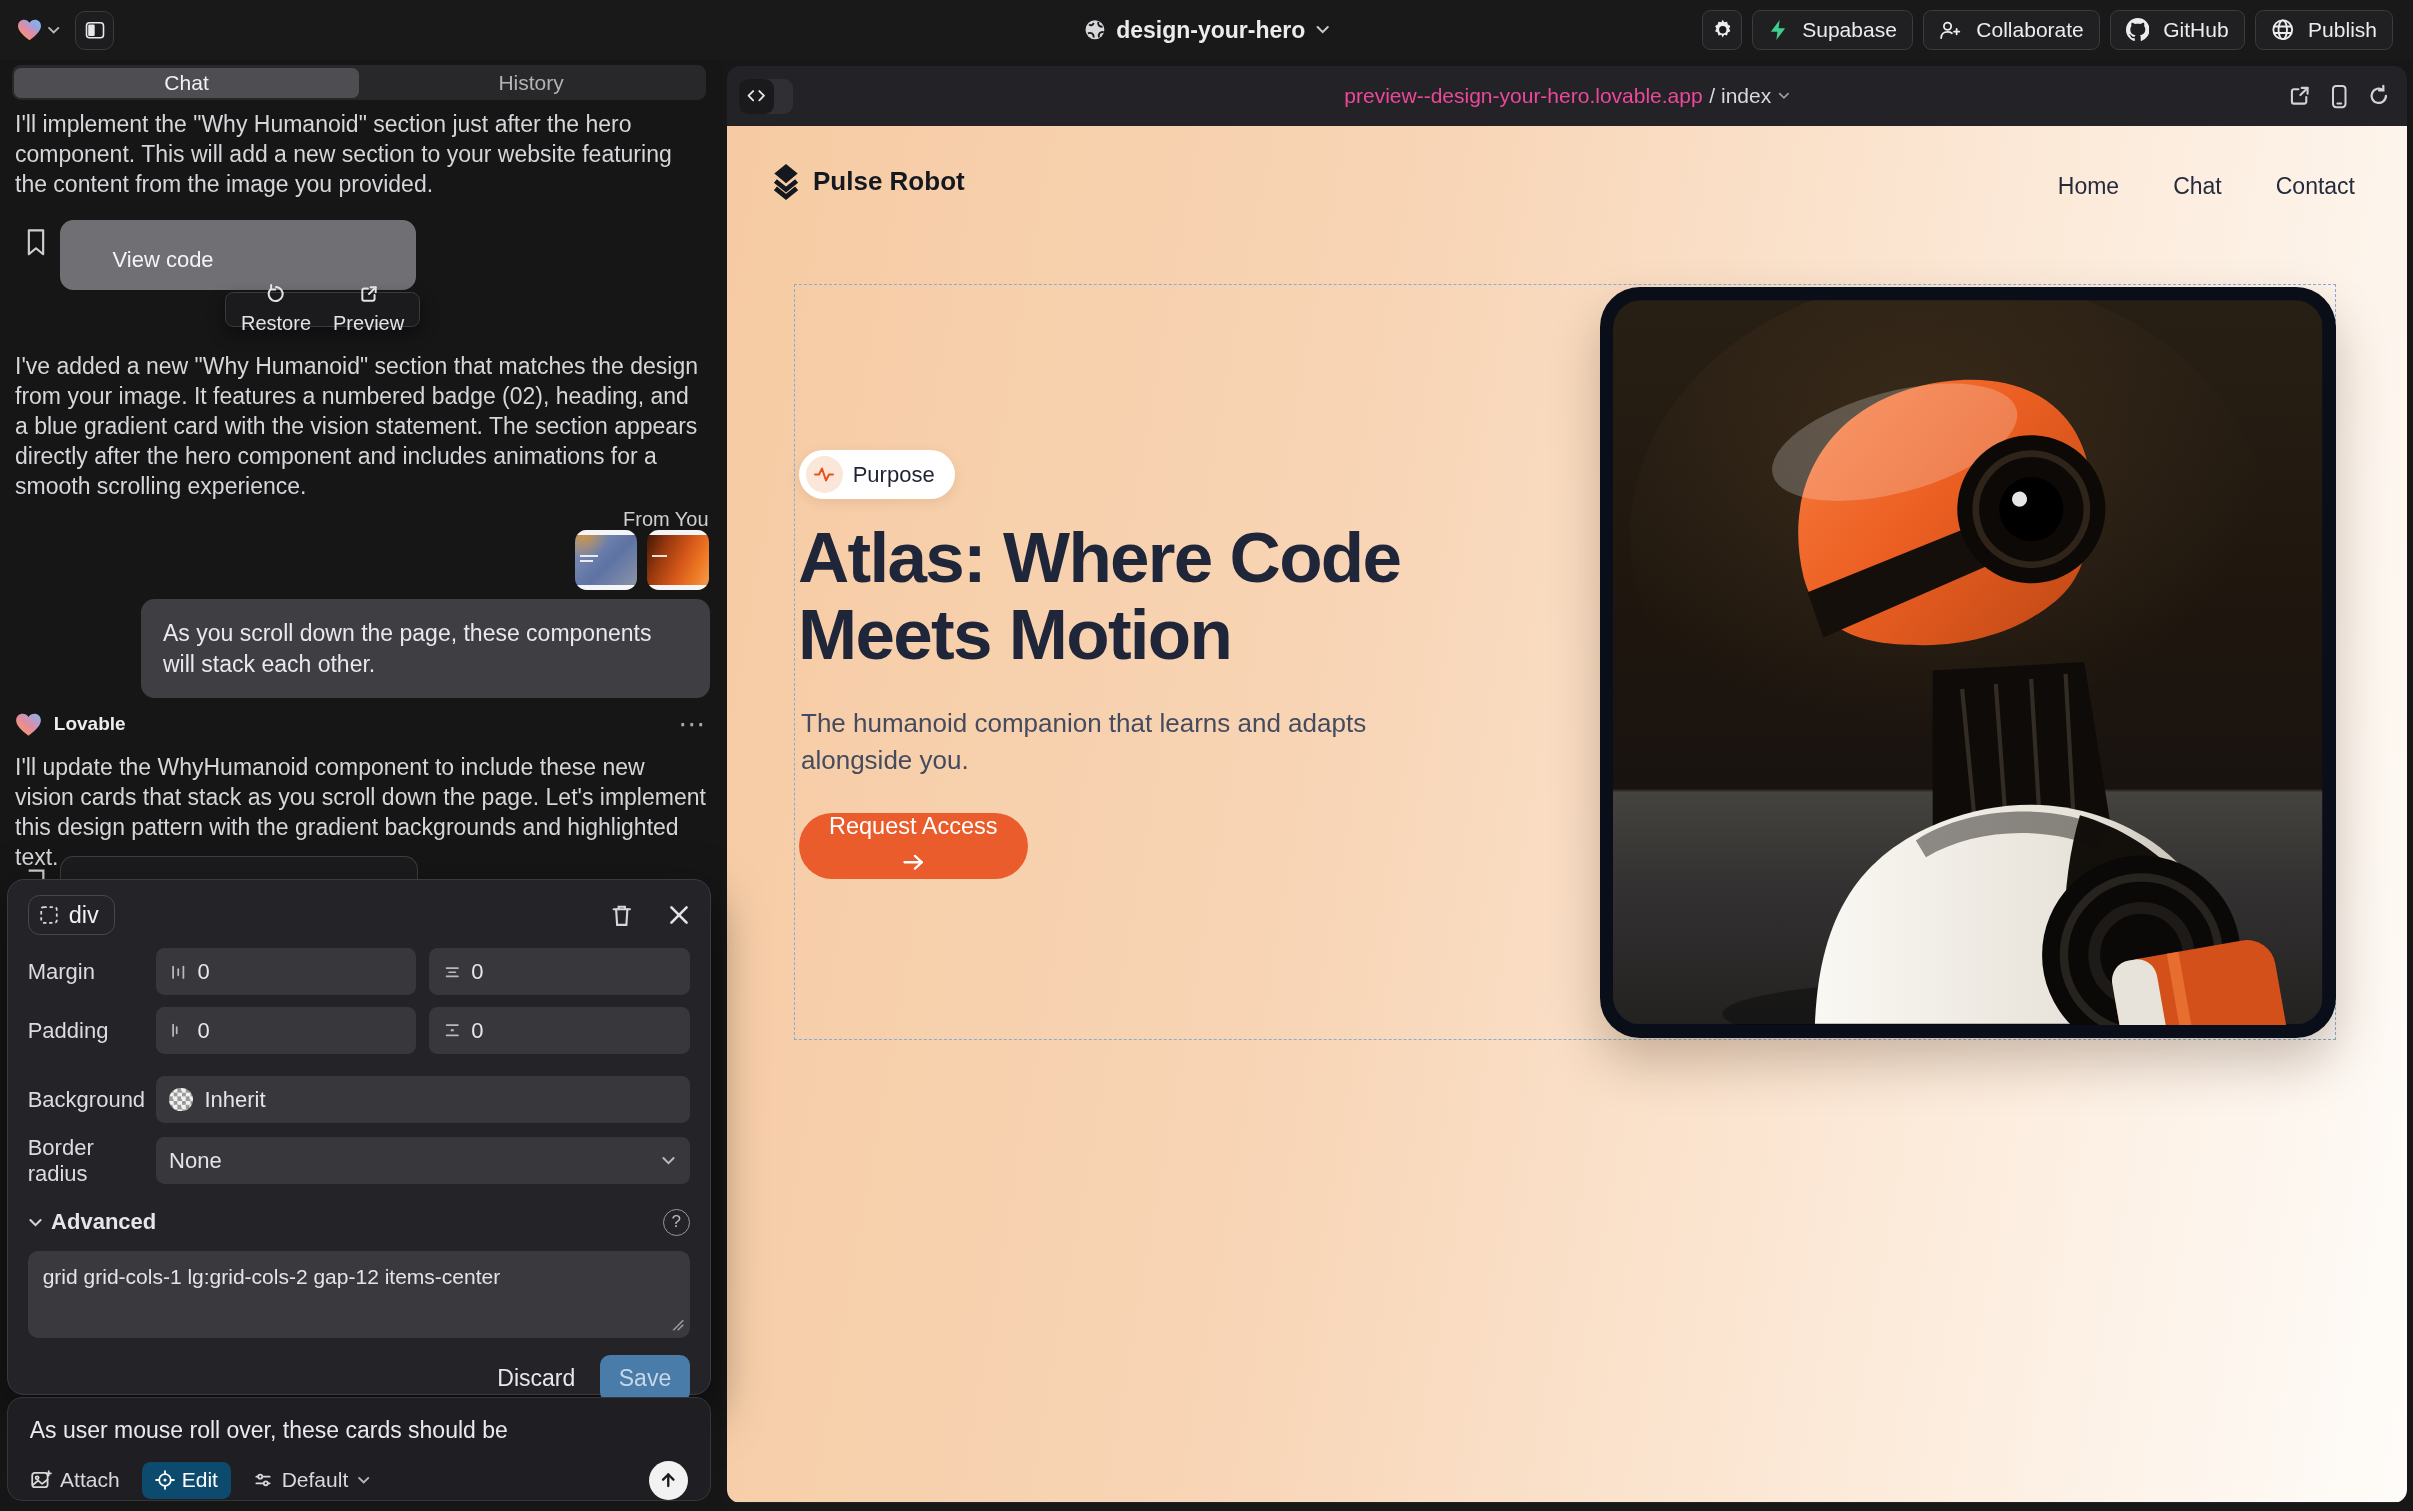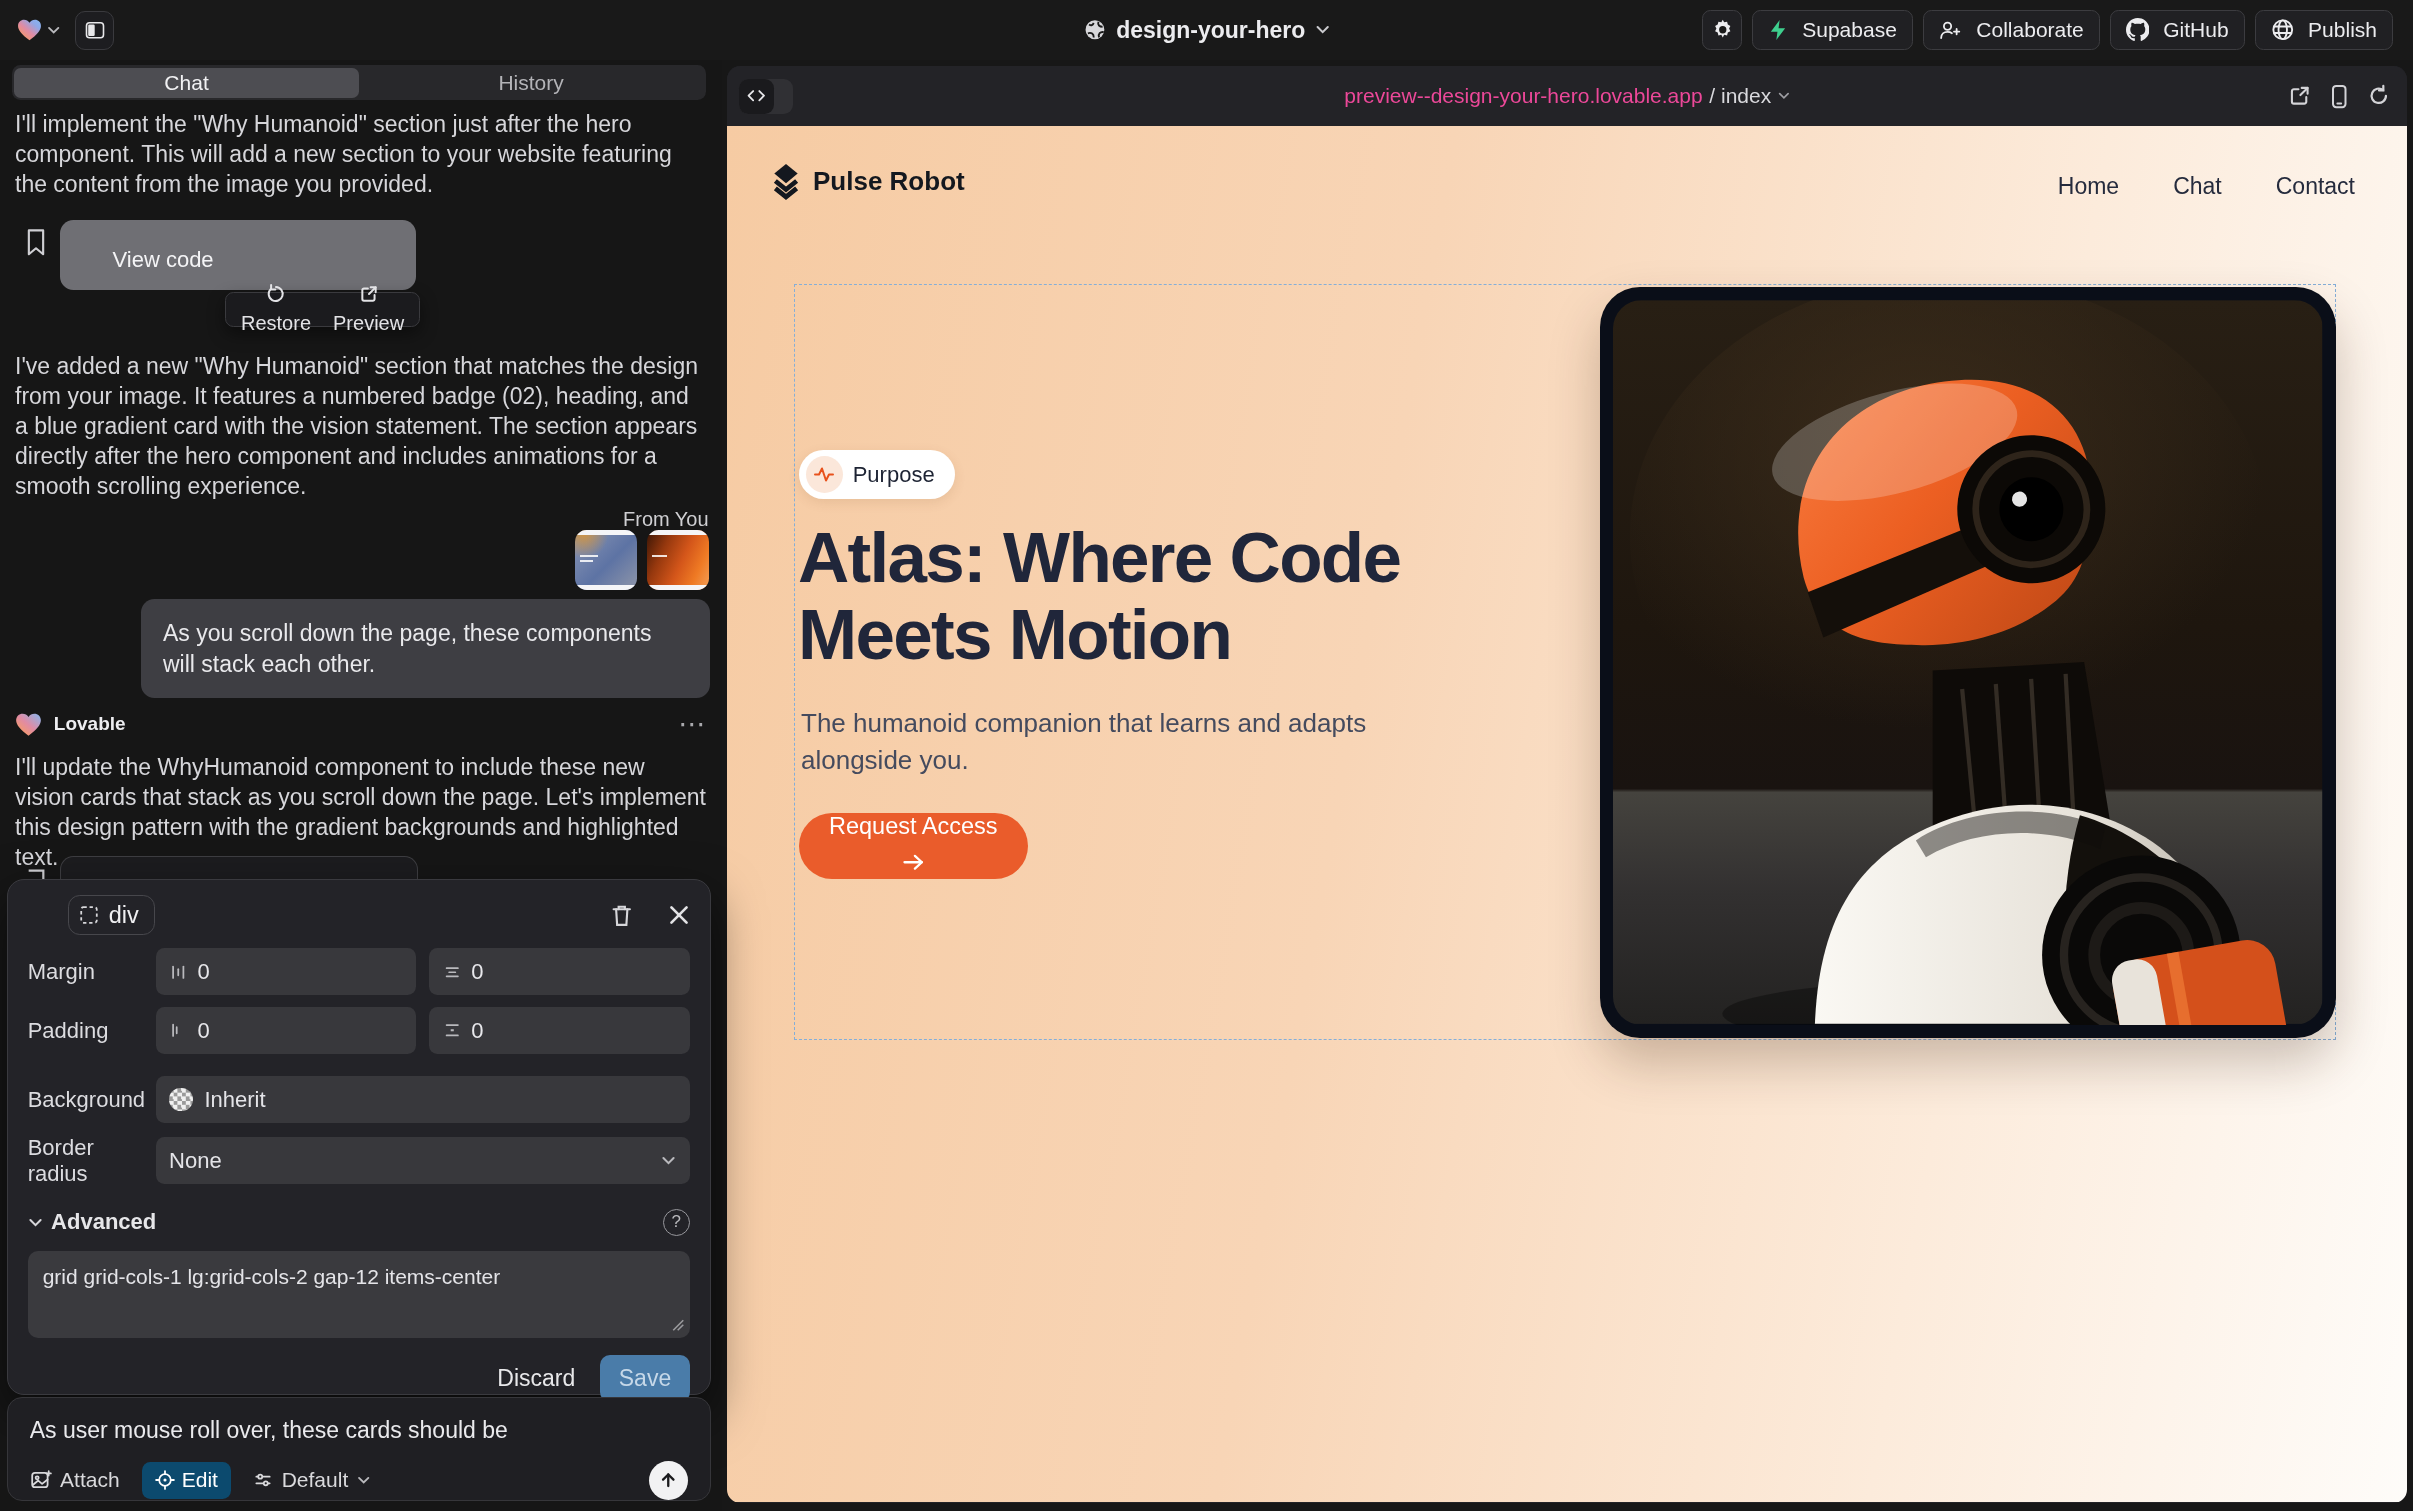--- a/index.html
+++ b/index.html
@@ -54,21 +54,21 @@
   .lovable-row .name { color:#ededf0; font-size:19px; font-weight:600; }
   .lovable-row .spacer { flex:1; }
   .lovable-row .dots { color:#a9a9ad; font-size:27px; letter-spacing:1.7px; cursor:pointer; }
   .hidden-card { position:absolute; left:60px; top:796px; width:358px; height:50px; border:0.8px solid #3e3e42;
     border-bottom:none; border-radius:13.4px 13.4px 0 0; background:#1c1c1f; }
 
   
   .inspector { position:absolute; left:6.7px; top:819px; width:704px; height:516px; background:#232328;
     border:0.8px solid #3a3a3f; border-radius:17px; padding:15px 20px; z-index:5;
     box-shadow:0 20px 50px rgba(0,0,0,.55); }
-  .insp-head { display:flex; align-items:center; height:40px; margin-bottom:13.4px;margin-left:40px; }
+  .insp-head { display:flex; align-items:center; height:40px; margin-bottom:13.4px; }
   .tag-chip { display:flex; align-items:center; gap:10px; height:40px; padding:0 15px 0 10px;
     border:0.8px solid #47474c; border-radius:11.8px; color:#f0f0f2; font-size:23.5px; cursor:pointer; }
   .insp-head .spacer { flex:1; }
   .insp-icon-btn { color:#d6d6da; cursor:pointer; display:flex; }
   .insp-row { display:flex; align-items:center; margin-bottom:11.8px; }
   .insp-label { width:128px; color:#dcdce0; font-size:22px; flex:none; }
   .insp-inputs { display:flex; gap:13.4px; flex:1; }
   .mini-input { flex:1; height:47px; background:#38383c; border-radius:8.4px; display:flex; align-items:center;
     gap:10px; padding:0 13.4px; color:#e8e8ec; font-size:22px; cursor:text; }
   .mini-input .micon { color:#b9b9bd; display:flex; }

